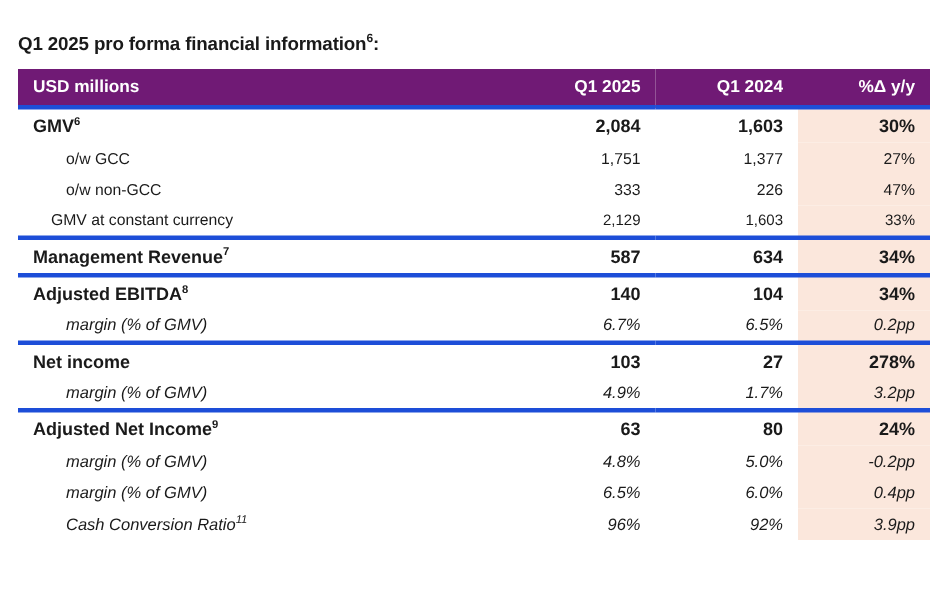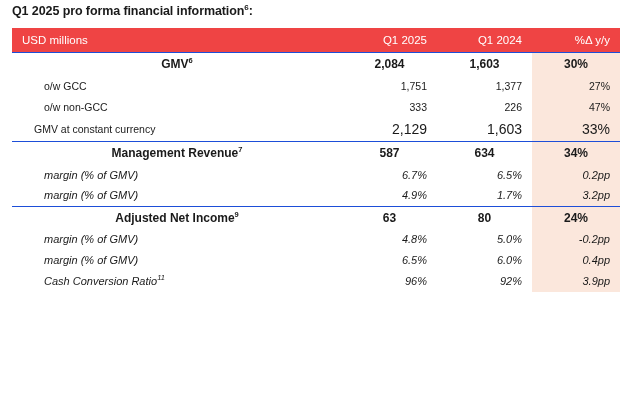--- a/index.html
+++ b/index.html
@@ -5,21 +5,21 @@
   * { box-sizing: border-box; }
   html, body {
     margin: 0; padding: 0;
     width: 624px; height: 405px;
     background: #ffffff;
     font-family: "Liberation Sans", sans-serif;
   }
   #page {
     width: 624px; height: 405px;
     position: relative;
-    padding: 2px 8px 0 8px;
+    padding: 20px 8px 0 8px;
   }
   #title {
     font-size: 12.5px;
     font-weight: bold;
     color: #1a1a1a;
     margin: 2px 0 10px 4px;
     letter-spacing: -0.1px;
   }
   #title sup { font-size: 8px; font-weight: bold; }
 
@@ -28,24 +28,24 @@
     width: 608px;
     margin-left: 4px;
     table-layout: fixed;
   }
   col.c-label { width: 330px; }
   col.c-a { width: 95px; }
   col.c-b { width: 95px; }
   col.c-c { width: 88px; }
 
   thead th {
-    background: #ef4444;
+    background: #701a75;
     color: #ffffff;
     font-size: 11.5px;
-    font-weight: normal;
+    font-weight: bold;
     padding: 6px 10px 6px 10px;
     text-align: right;
     vertical-align: middle;
     height: 24px;
   }
   thead th.label-head {
     text-align: left;
     padding-left: 10px;
   }
 
@@ -60,27 +60,27 @@
   tbody td.label {
     text-align: left;
   }
   tbody td.delta {
     background: #FBE7DC;
   }
 
   
   tr.major td { font-weight: bold; font-size: 12px; }
   tr.major td.label { padding-left: 10px; }
-  tr.major td { border-top: 1px solid #1d4ed8; text-align: center; }
+  tr.major td { border-top: 3px solid #1d4ed8; }
 
   tr.sub td.label { padding-left: 32px; font-size: 10.5px; }
   tr.sub td { font-size: 10.5px; }
 
   tr.sub2 td.label { padding-left: 22px; font-size: 10.5px; }
-  tr.sub2 td { font-size: 14px; }
+  tr.sub2 td { font-size: 10px; }
 
   tr.ital td.label, tr.ital td { font-style: italic; }
   tr.ital td.label { padding-left: 32px; }
 
   td.delta.ital-val { font-style: italic; }
 
   sup { font-size: 7.5px; vertical-align: super; line-height: 0; }
 </style>
 </head>
 <body>
@@ -130,25 +130,37 @@
           <td>2,129</td>
           <td>1,603</td>
           <td class="delta">33%</td>
         </tr>
         <tr class="major">
           <td class="label"><span>Management Revenue</span><sup>7</sup></td>
           <td>587</td>
           <td>634</td>
           <td class="delta">34%</td>
         </tr>
+        <tr class="major">
+          <td class="label"><span>Adjusted EBITDA</span><sup>8</sup></td>
+          <td>140</td>
+          <td>104</td>
+          <td class="delta">34%</td>
+        </tr>
         <tr class="ital">
           <td class="label"><span>margin (% of GMV)</span></td>
           <td>6.7%</td>
           <td>6.5%</td>
           <td class="delta ital-val">0.2pp</td>
+        </tr>
+        <tr class="major">
+          <td class="label"><span>Net income</span></td>
+          <td>103</td>
+          <td>27</td>
+          <td class="delta">278%</td>
         </tr>
         <tr class="ital">
           <td class="label"><span>margin (% of GMV)</span></td>
           <td>4.9%</td>
           <td>1.7%</td>
           <td class="delta ital-val">3.2pp</td>
         </tr>
         <tr class="major">
           <td class="label"><span>Adjusted Net Income</span><sup>9</sup></td>
           <td>63</td>

